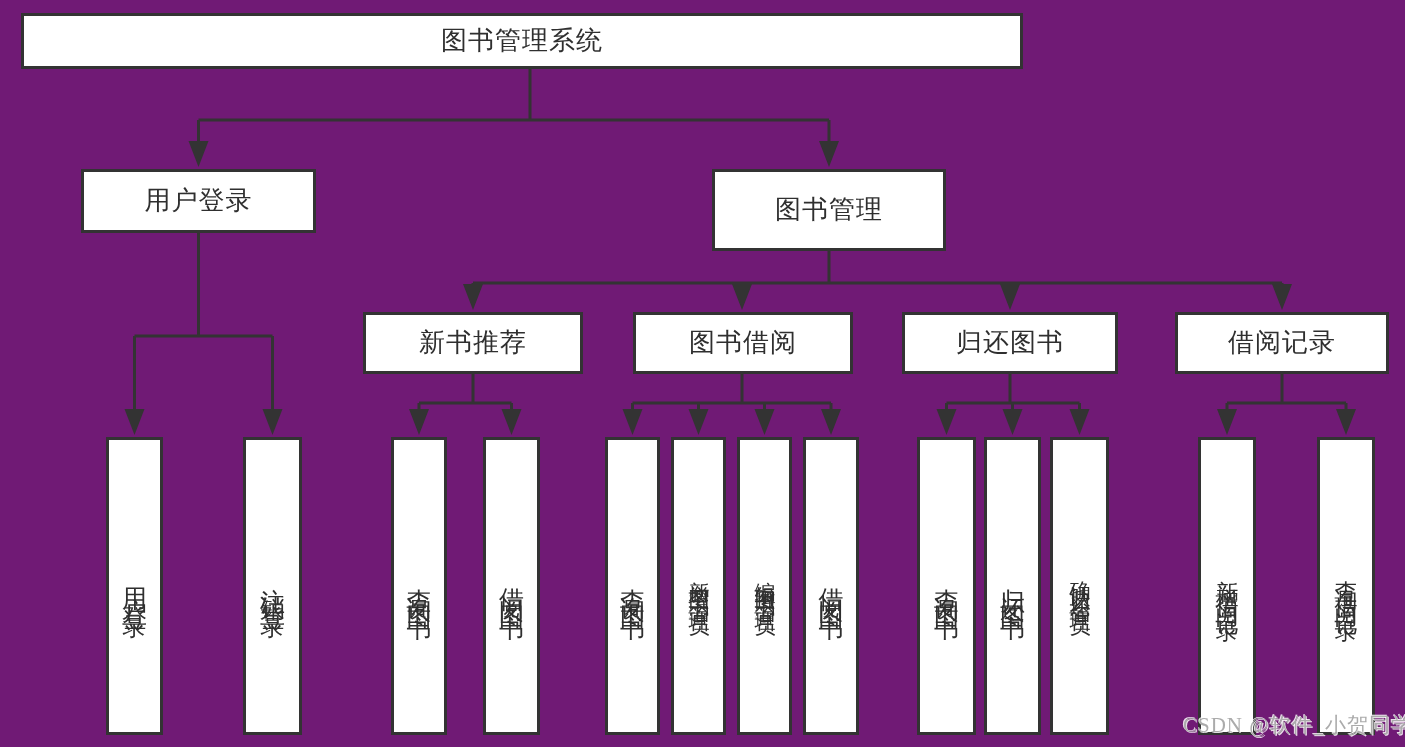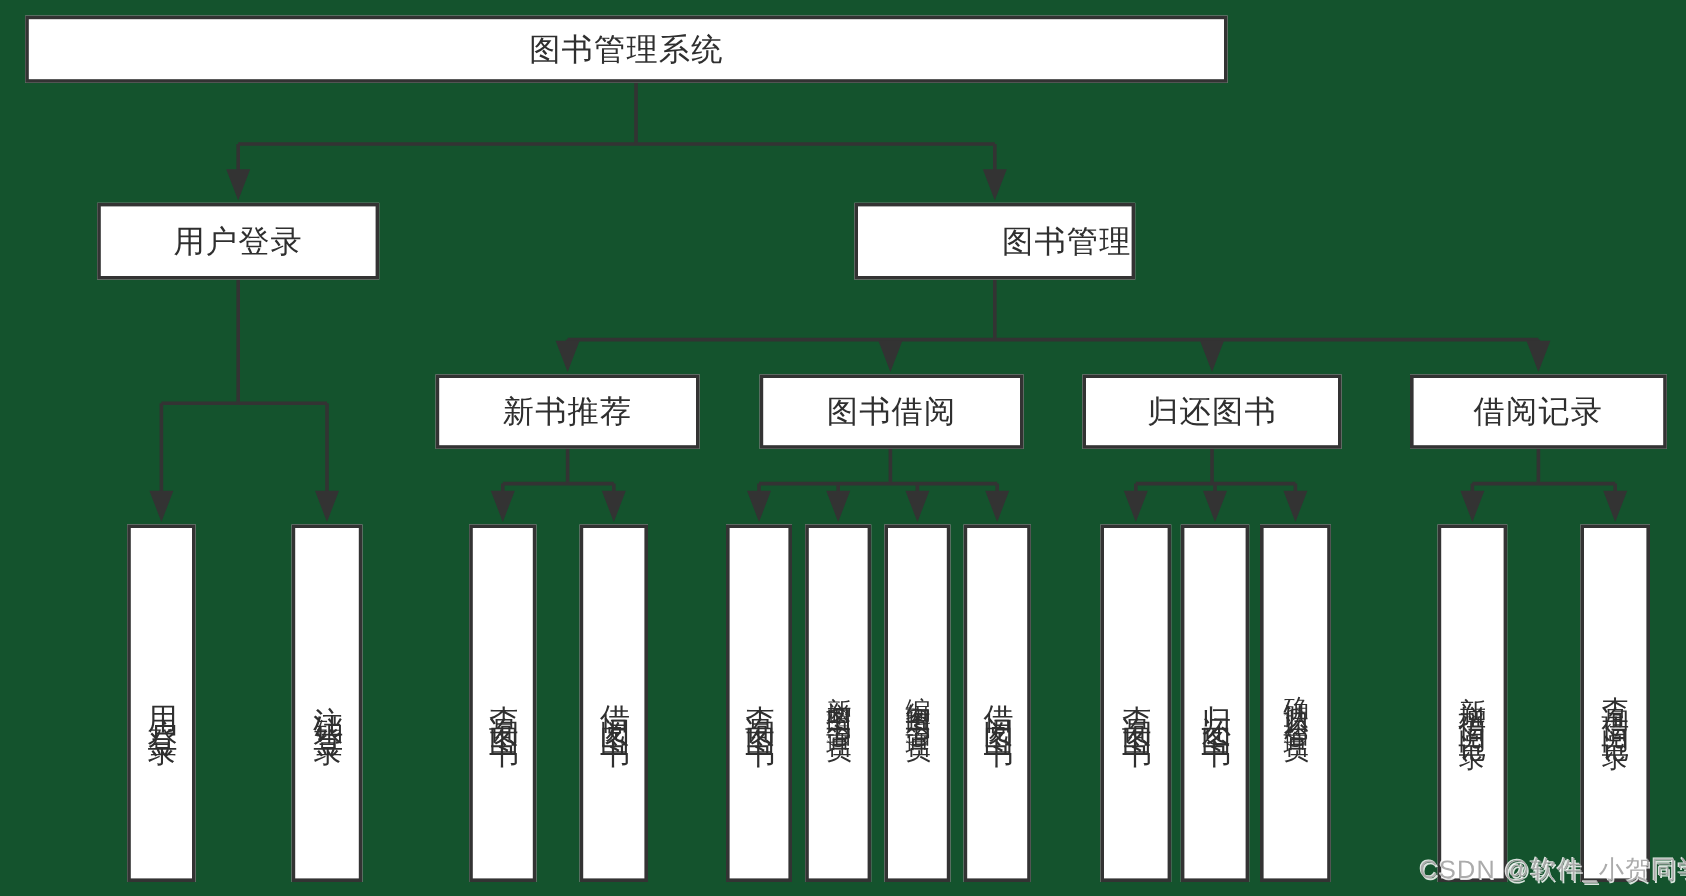--- a/index.html
+++ b/index.html
@@ -1,18 +1,18 @@
 <!DOCTYPE html>
 <html><head>
 <meta charset="utf-8">
 <style>
   html,body{margin:0;padding:0;background:#ffffff;}
   #stage{
-    position:relative;width:1405px;height:747px;background:#14532d;overflow:hidden;
-    font-family:Liberation Sans, sans-serif;color:#2f2f2f;
+    position:relative;width:1405px;height:747px;background:#701a75;overflow:hidden;
+    font-family:Liberation Serif, serif;color:#2f2f2f;
   }
   #wires{position:absolute;left:0;top:0;width:1405px;height:747px;pointer-events:none;}
   .node{
     position:absolute;background:#ffffff;border:3px solid #333333;box-sizing:border-box;
     display:flex;align-items:center;justify-content:center;z-index:2;
   }
   .hlabel{font-size:26px;letter-spacing:1px;line-height:1;white-space:nowrap;}
   .vlabel{
     writing-mode:vertical-rl;text-orientation:mixed;line-height:1;white-space:nowrap;
   }
@@ -59,21 +59,21 @@
     </g>
   </svg>
 
   <div class="node" style="left:21px;top:13px;width:1002px;height:56px;">
     <span class="hlabel">图书管理系统</span>
   </div>
 
   <div class="node" style="left:81px;top:169px;width:235px;height:64px;">
     <span class="hlabel">用户登录</span>
   </div>
-  <div class="node" style="left:712px;top:169px;width:234px;height:64px;justify-content:flex-end;">
+  <div class="node" style="left:712px;top:169px;width:234px;height:82px;">
     <span class="hlabel">图书管理</span>
   </div>
 
   <div class="node" style="left:633px;top:312px;width:220px;height:62px;">
     <span class="hlabel">图书借阅</span>
   </div>
   <div class="node" style="left:363px;top:312px;width:220px;height:62px;">
     <span class="hlabel">新书推荐</span>
   </div>
   <div class="node" style="left:902px;top:312px;width:216px;height:62px;">

